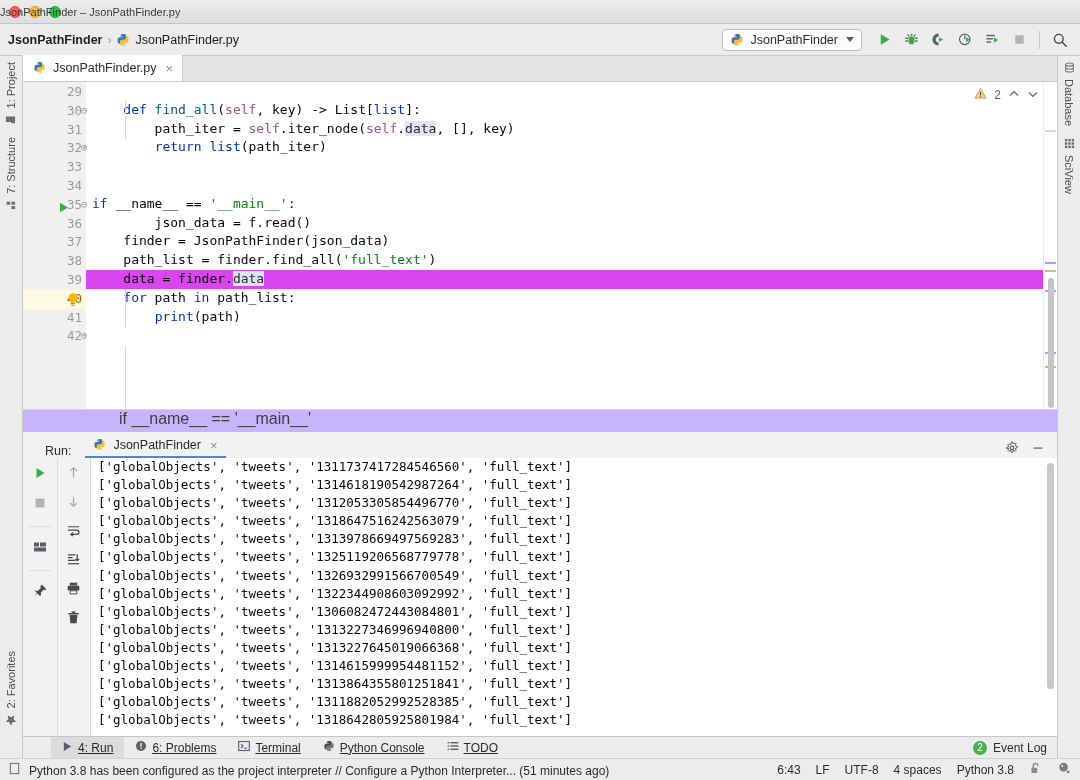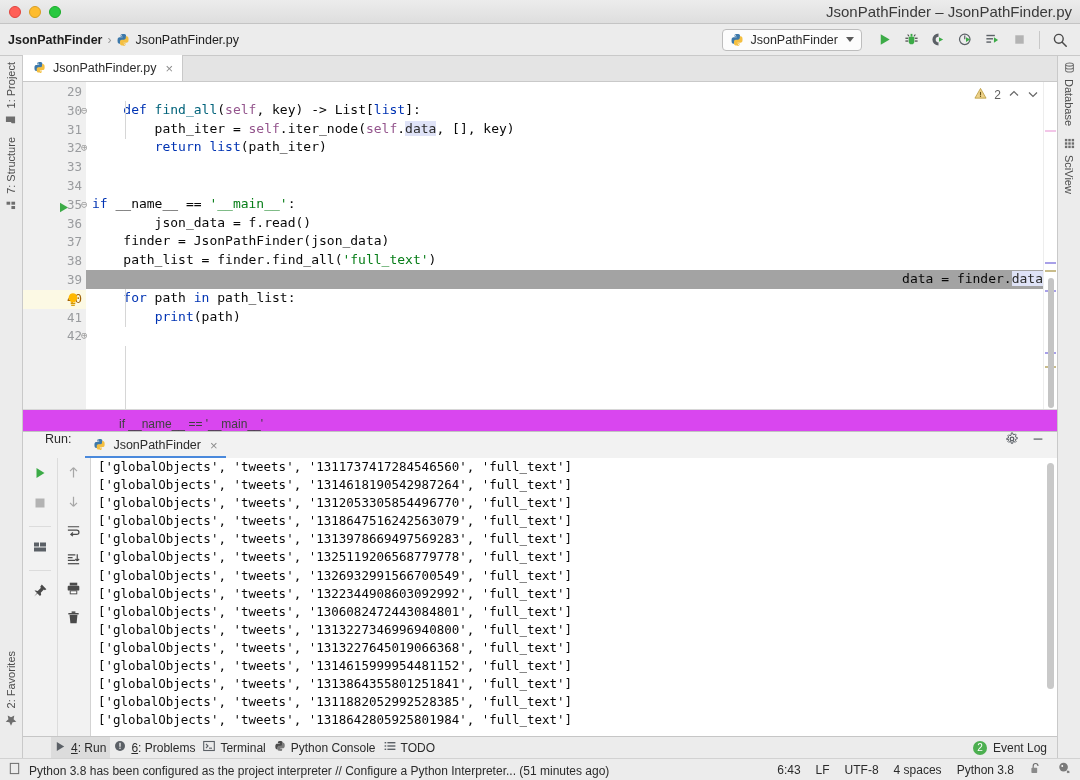--- a/index.html
+++ b/index.html
@@ -19,22 +19,22 @@
     background:linear-gradient(#ececec,#dedede);
     border-bottom:1px solid #c4c4c4;
     display:flex; align-items:center; position:relative;
   }
   .traffic { display:flex; gap:8px; padding-left:9px; }
   .dot { width:12px; height:12px; border-radius:50%; }
   .dot.red{background:#ff5f57;border:1px solid #e0443e;}
   .dot.yellow{background:#febc2e;border:1px solid #d89e24;}
   .dot.green{background:#28c840;border:1px solid #1aab29;}
   .win-title {
-    position:absolute; left:0; right:8px; text-align:right;
-    font-size:15px; color:#3a3a3a;
+    position:absolute; left:0; right:0; text-align:left;
+    font-size:11px; color:#3a3a3a;
   }
 
   
   .toolbar {
     height:32px; flex:0 0 32px;
     background:#ececec; border-bottom:1px solid #c9c9c9;
     display:flex; align-items:center; padding:0 8px;
   }
   .crumbs { display:flex; align-items:center; gap:5px; font-size:12.5px; }
   .crumb-proj { font-weight:bold; color:#1d1d1d; }
@@ -102,21 +102,21 @@
   .ln.hl { background:#fcf9e4; color:#a16207; }
   .ln .runmark { position:absolute; left:36px; top:4px; }
   .ln .bulb { position:absolute; left:43px; top:2px; }
   .foldmark { position:absolute; left:58px; color:#a2a2a2; font-size:11px; }
 
   .code-area {
     flex:1; position:relative; overflow:hidden;
     font-family:"DejaVu Sans Mono", monospace; font-size:13px;
   }
   .code-line { height:18.8px; line-height:18.8px; white-space:pre; padding-left:6px; }
-  .code-line.hl { background:#a3a3a3;text-align:right; }
+  .code-line.hl { background:#d946ef; }
   .indent-guide { position:absolute; width:1px; background:#d6d6d6; }
 
   
   .kw { color:#0033b3; font-weight:normal; }
   .self{ color:#94558d; }
   .str{ color:#067d17;margin-top:38px; }
   .fn { color:#00627a; }
   .plain{ color:#080808; }
   .hlident { background:#dfe3f7; }
   .builtin { color:#0033b3; }
@@ -131,29 +131,29 @@
     position:absolute; left:4px; width:6px; border-radius:3px;
     background:#c4c4c4;
   }
   .insp-widget {
     position:absolute; right:18px; top:5px; display:flex; align-items:center;
     gap:7px; font-size:12px; color:#5f5f5f; z-index:5;
   }
 
   
   .ed-crumb {
-    height:22px; flex:0 0 22px; background:#d946ef;
-    border-top:1px solid #d6d6d6; display:flex; align-items:flex-end;
-    padding-left:96px; font-size:12px; color:#3f3f3f;
+    height:22px; flex:0 0 22px; background:#c4b5fd;
+    border-top:1px solid #d6d6d6; display:flex; align-items:flex-start;
+    padding-left:96px; font-size:16px; color:#3f3f3f;
   }
 
   
   .run-win { flex:0 0 305px; display:flex; flex-direction:column; background:#f2f2f2; border-top:1px solid #c2c2c2; }
   .run-head {
-    height:26px; flex:0 0 26px; display:flex; align-items:flex-start;
+    height:26px; flex:0 0 26px; display:flex; align-items:flex-end;
     padding-left:22px; gap:0; position:relative;
   }
   .run-label { font-size:12.5px; color:#2b2b2b; margin-right:14px; }
   .run-tab {
     display:flex; align-items:center; gap:6px; height:26px;
     padding:0 8px; font-size:12.5px; position:relative;
   }
   .run-tab::after {
     content:""; position:absolute; left:0; right:0; bottom:0; height:2.5px; background:#4a89dc;
   }
@@ -175,21 +175,21 @@
   .con-line { height:18.1px; line-height:18.1px; white-space:pre; padding-left:7px; color:#080808; }
   .con-line.cmd { color:#0000c0; }
   .con-scroll-thumb { position:absolute; right:3px; width:7px; border-radius:4px; background:#c9c9c9; }
 
   
   .bot-tabs {
     height:22px; flex:0 0 22px; background:#ececec;
     border-top:1px solid #c6c6c6; display:flex; align-items:center;
     padding-left:28px; gap:0; font-size:12px; color:#2b2b2b;
   }
-  .bt { display:flex; align-items:center; gap:5px; height:22px; padding:0 4px; }
+  .bt { display:flex; align-items:center; gap:5px; height:22px; padding:0 11px;text-decoration:underline; }
   .bt.active { background:#dcdcdc; }
   .bt u { text-decoration:underline; }
   .bot-right { margin-left:auto; display:flex; align-items:center; gap:6px; padding-right:10px; }
   .evt-badge {
     width:14px; height:14px; border-radius:50%; background:#4caf50; color:#fff;
     font-size:10px; display:flex; align-items:center; justify-content:center;
   }
 
   
   .statusbar {

